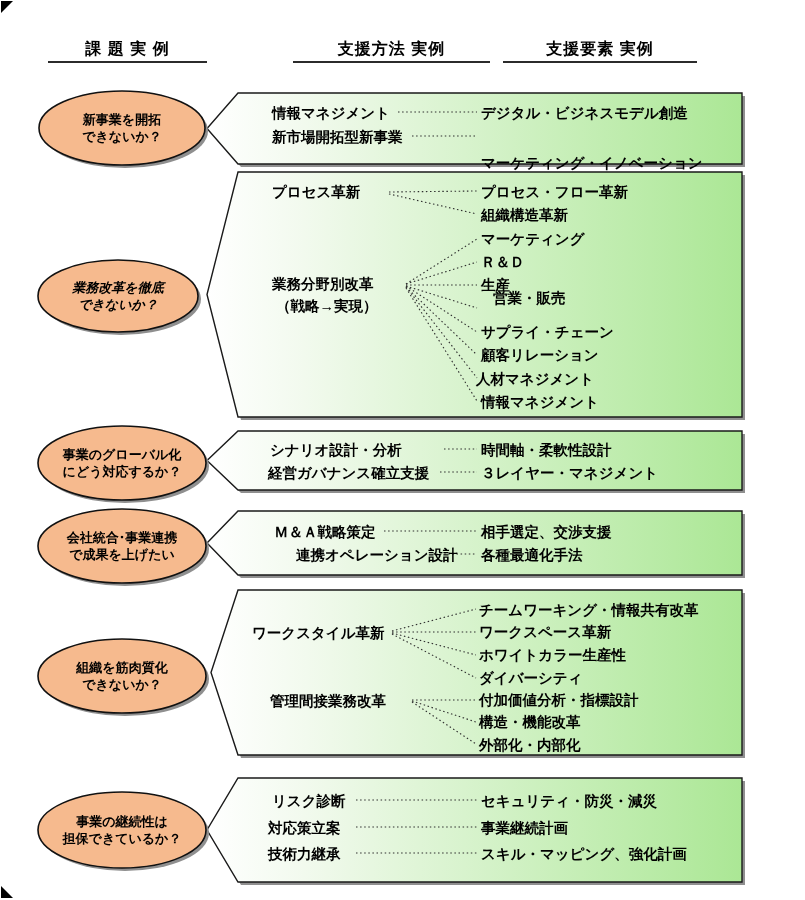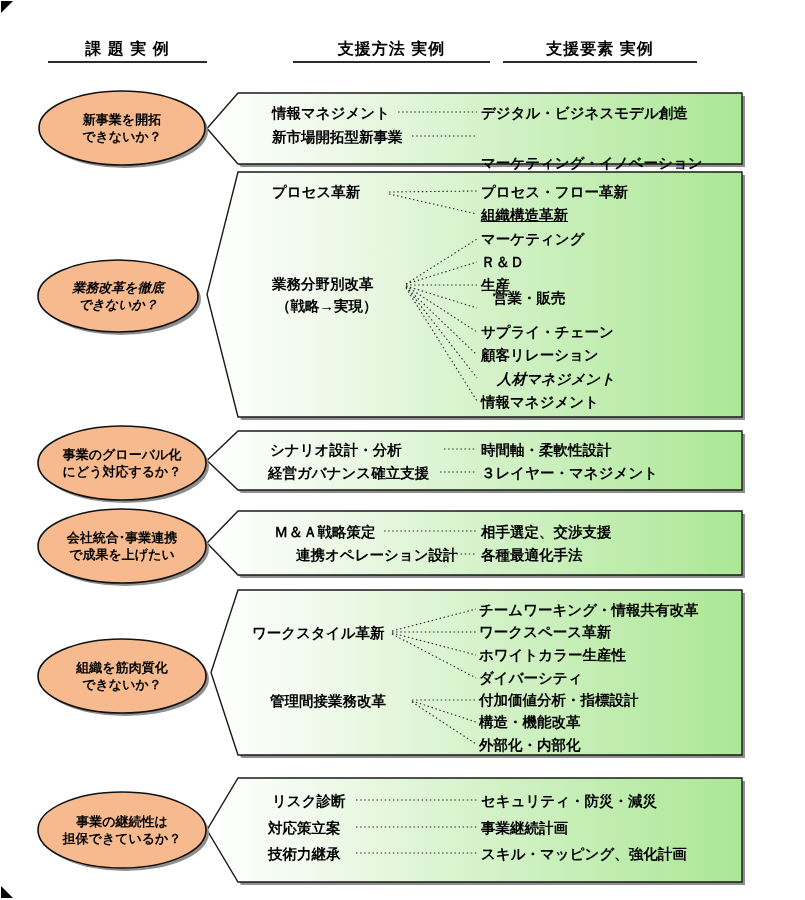--- a/index.html
+++ b/index.html
@@ -164,28 +164,28 @@
 
   <div class="lbl" style="left:272px;top:104px;">情報マネジメント</div>
   <div class="lbl" style="left:272px;top:128px;">新市場開拓型新事業</div>
   <div class="lbl" style="left:481px;top:104px;">デジタル・ビジネスモデル創造</div>
   <div class="lbl" style="left:481px;top:128px;margin-top:26px;">マーケティング・イノベーション</div>
 
   <div class="lbl" style="left:272px;top:183px;">プロセス革新</div>
   <div class="lbl" style="left:272px;top:275px;">業務分野別改革</div>
   <div class="lbl" style="left:276px;top:297px;">（戦略→実現）</div>
   <div class="lbl" style="left:481px;top:183px;">プロセス・フロー革新</div>
-  <div class="lbl" style="left:481px;top:206px;text-decoration:underline;">組織構造革新</div>
+  <div class="lbl" style="left:481px;top:206px;">組織構造革新</div>
   <div class="lbl" style="left:481px;top:230px;">マーケティング</div>
   <div class="lbl" style="left:481px;top:253px;">Ｒ＆Ｄ</div>
   <div class="lbl" style="left:481px;top:276px;">生産</div>
   <div class="lbl" style="left:481px;top:289px;margin-left:12px;">営業・販売</div>
   <div class="lbl" style="left:481px;top:323px;">サプライ・チェーン</div>
   <div class="lbl" style="left:481px;top:346px;">顧客リレーション</div>
-  <div class="lbl" style="left:497px;top:370px;font-style:italic;">人材マネジメント</div>
+  <div class="lbl" style="left:476px;top:370px;">人材マネジメント</div>
   <div class="lbl" style="left:481px;top:393px;">情報マネジメント</div>
 
   <div class="lbl" style="left:270px;top:441px;">シナリオ設計・分析</div>
   <div class="lbl" style="left:268px;top:464px;">経営ガバナンス確立支援</div>
   <div class="lbl" style="left:481px;top:441px;">時間軸・柔軟性設計</div>
   <div class="lbl" style="left:481px;top:464px;">３レイヤー・マネジメント</div>
 
   <div class="lbl" style="left:274px;top:523px;">Ｍ＆Ａ戦略策定</div>
   <div class="lbl" style="left:268px;top:546px;margin-left:28px;">連携オペレーション設計</div>
   <div class="lbl" style="left:481px;top:523px;">相手選定、交渉支援</div>

